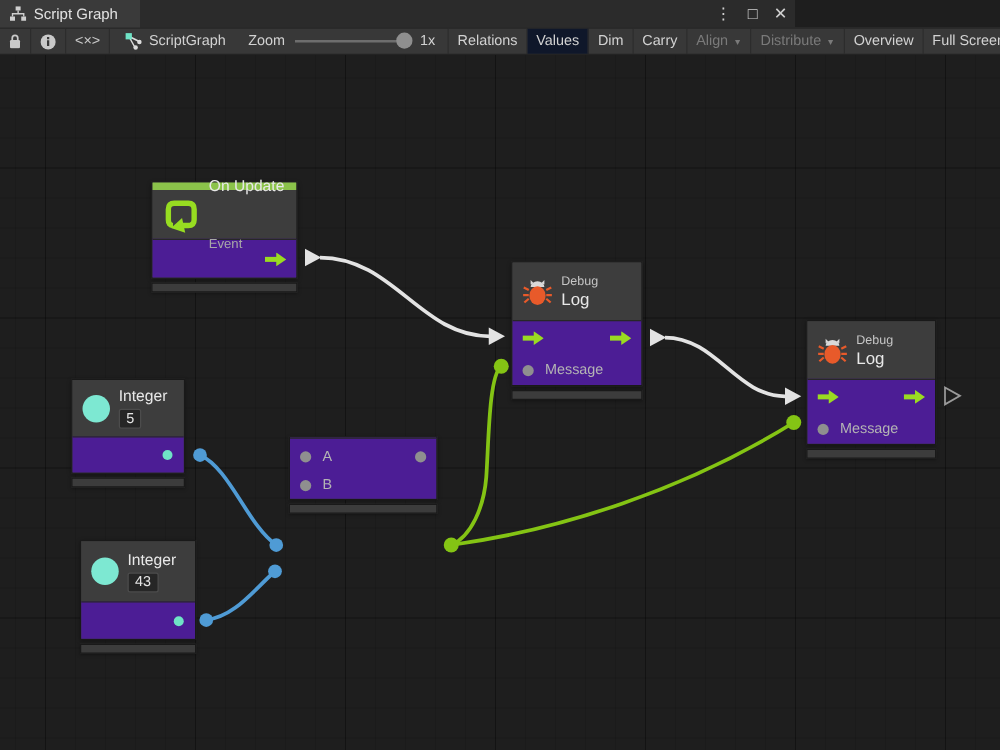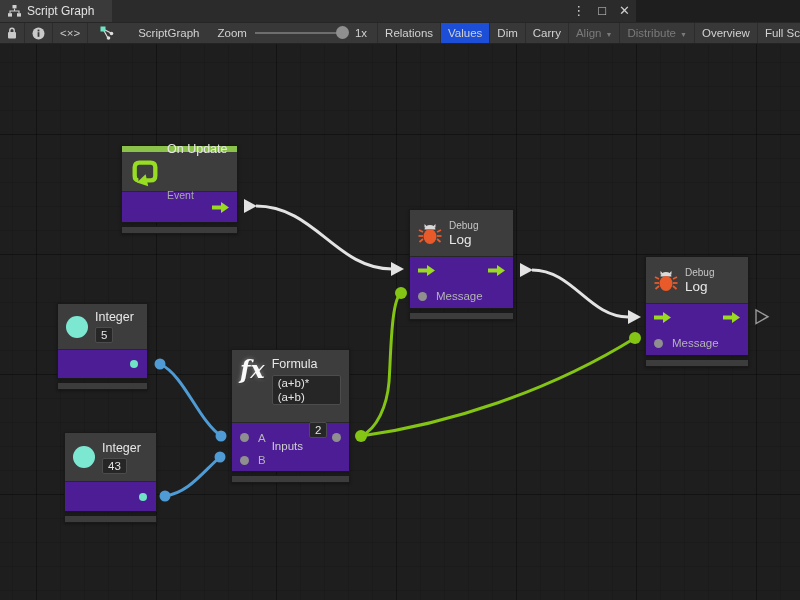--- a/index.html
+++ b/index.html
@@ -11,28 +11,28 @@
   .tab { width:112px; background:#3a3a3a; display:flex; align-items:center; gap:6px; padding:0 8px; }
   .tab-title { font-size:12px; color:#e2e2e2; white-space:nowrap; }
   .win-controls { position:absolute; right:6px; top:0; height:22px; display:flex; align-items:center; gap:13px; color:#cfcfcf; }
   .win-controls span { font-size:13px; line-height:22px; cursor:default; }
 
   
   .toolbar { width:800px; height:22px; background:#383838; border-top:1px solid #262626; border-bottom:1px solid #232323;
     display:flex; align-items:stretch; font-size:11.5px; color:#d2d2d2; }
   .tb-btn { display:flex; align-items:center; gap:4px; padding:0 7px; border-right:1px solid #2c2c2c; cursor:default; white-space:nowrap; }
   .tb-btn.icon-only { justify-content:center; }
-  .tb-btn.active { background:#1d4ed8; }
+  .tb-btn.active { background:#0f172a; }
   .tb-btn.disabled { color:#7a7a7a; }
   .tb-right { margin-left:auto; display:flex; align-items:stretch; border-left:1px solid #2c2c2c; }
   .zoom-area { display:flex; align-items:center; gap:8px; padding:0 10px; }
   .slider { position:relative; width:92px; height:14px; }
   .slider .track { position:absolute; left:0; right:0; top:6px; height:2px; background:#6e6e6e; }
   .slider .handle { position:absolute; right:-2px; top:0; width:13px; height:13px; border-radius:50%; background:#8f8f8f; }
-  .graph-name { display:flex; align-items:center; gap:23px; padding:0 8px 0 12px; }
+  .graph-name { display:flex; align-items:center; gap:4px; padding:0 8px 0 12px; }
   .arrow-down { font-size:7px; position:relative; top:1px; }
 
   
   .canvas { position:relative; width:800px; height:556px; background-color:#1e1e1e;
     background-image:
       linear-gradient(to right, rgba(0,0,0,0.30) 1px, transparent 1px),
       linear-gradient(to bottom, rgba(0,0,0,0.30) 1px, transparent 1px),
       linear-gradient(to right, rgba(0,0,0,0.10) 1px, transparent 1px),
       linear-gradient(to bottom, rgba(0,0,0,0.10) 1px, transparent 1px);
     background-size:120px 120px, 120px 120px, 24px 24px, 24px 24px;
@@ -197,31 +197,20 @@
       </div>
       <div class="nbody row" style="height:30px; justify-content:flex-end; padding:0 9px;">
         <div class="cyan-dot"></div>
       </div>
     </div>
     <div class="ftr"></div>
   </div>
 
   <div class="node" style="left:231px; top:305px; width:119px;">
     <div class="blk">
-      <div class="hdr" style="height:72px; align-items:flex-start; padding-top:7px;">
-        <div class="fx">fx</div>
-        <div style="display:flex; flex-direction:column; gap:3px;">
-          <div class="ntitle">Formula</div>
-          <span class="valbox">(a+b)*(a+b)</span>
-          <div class="row" style="gap:6px;">
-            <span class="nsub" style="font-size:11.5px; color:#cfcfcf;">Inputs</span>
-            <span class="valbox">2</span>
-          </div>
-        </div>
-      </div>
       <div class="nbody" style="height:49px; padding:3px 8px 0;">
         <div class="row" style="height:23px; justify-content:space-between;">
           <div class="row">
             <div class="port-dot"></div>
             <span class="port-label">A</span>
           </div>
           <div class="port-dot"></div>
         </div>
         <div class="row" style="height:22px;">
           <div class="port-dot"></div>

